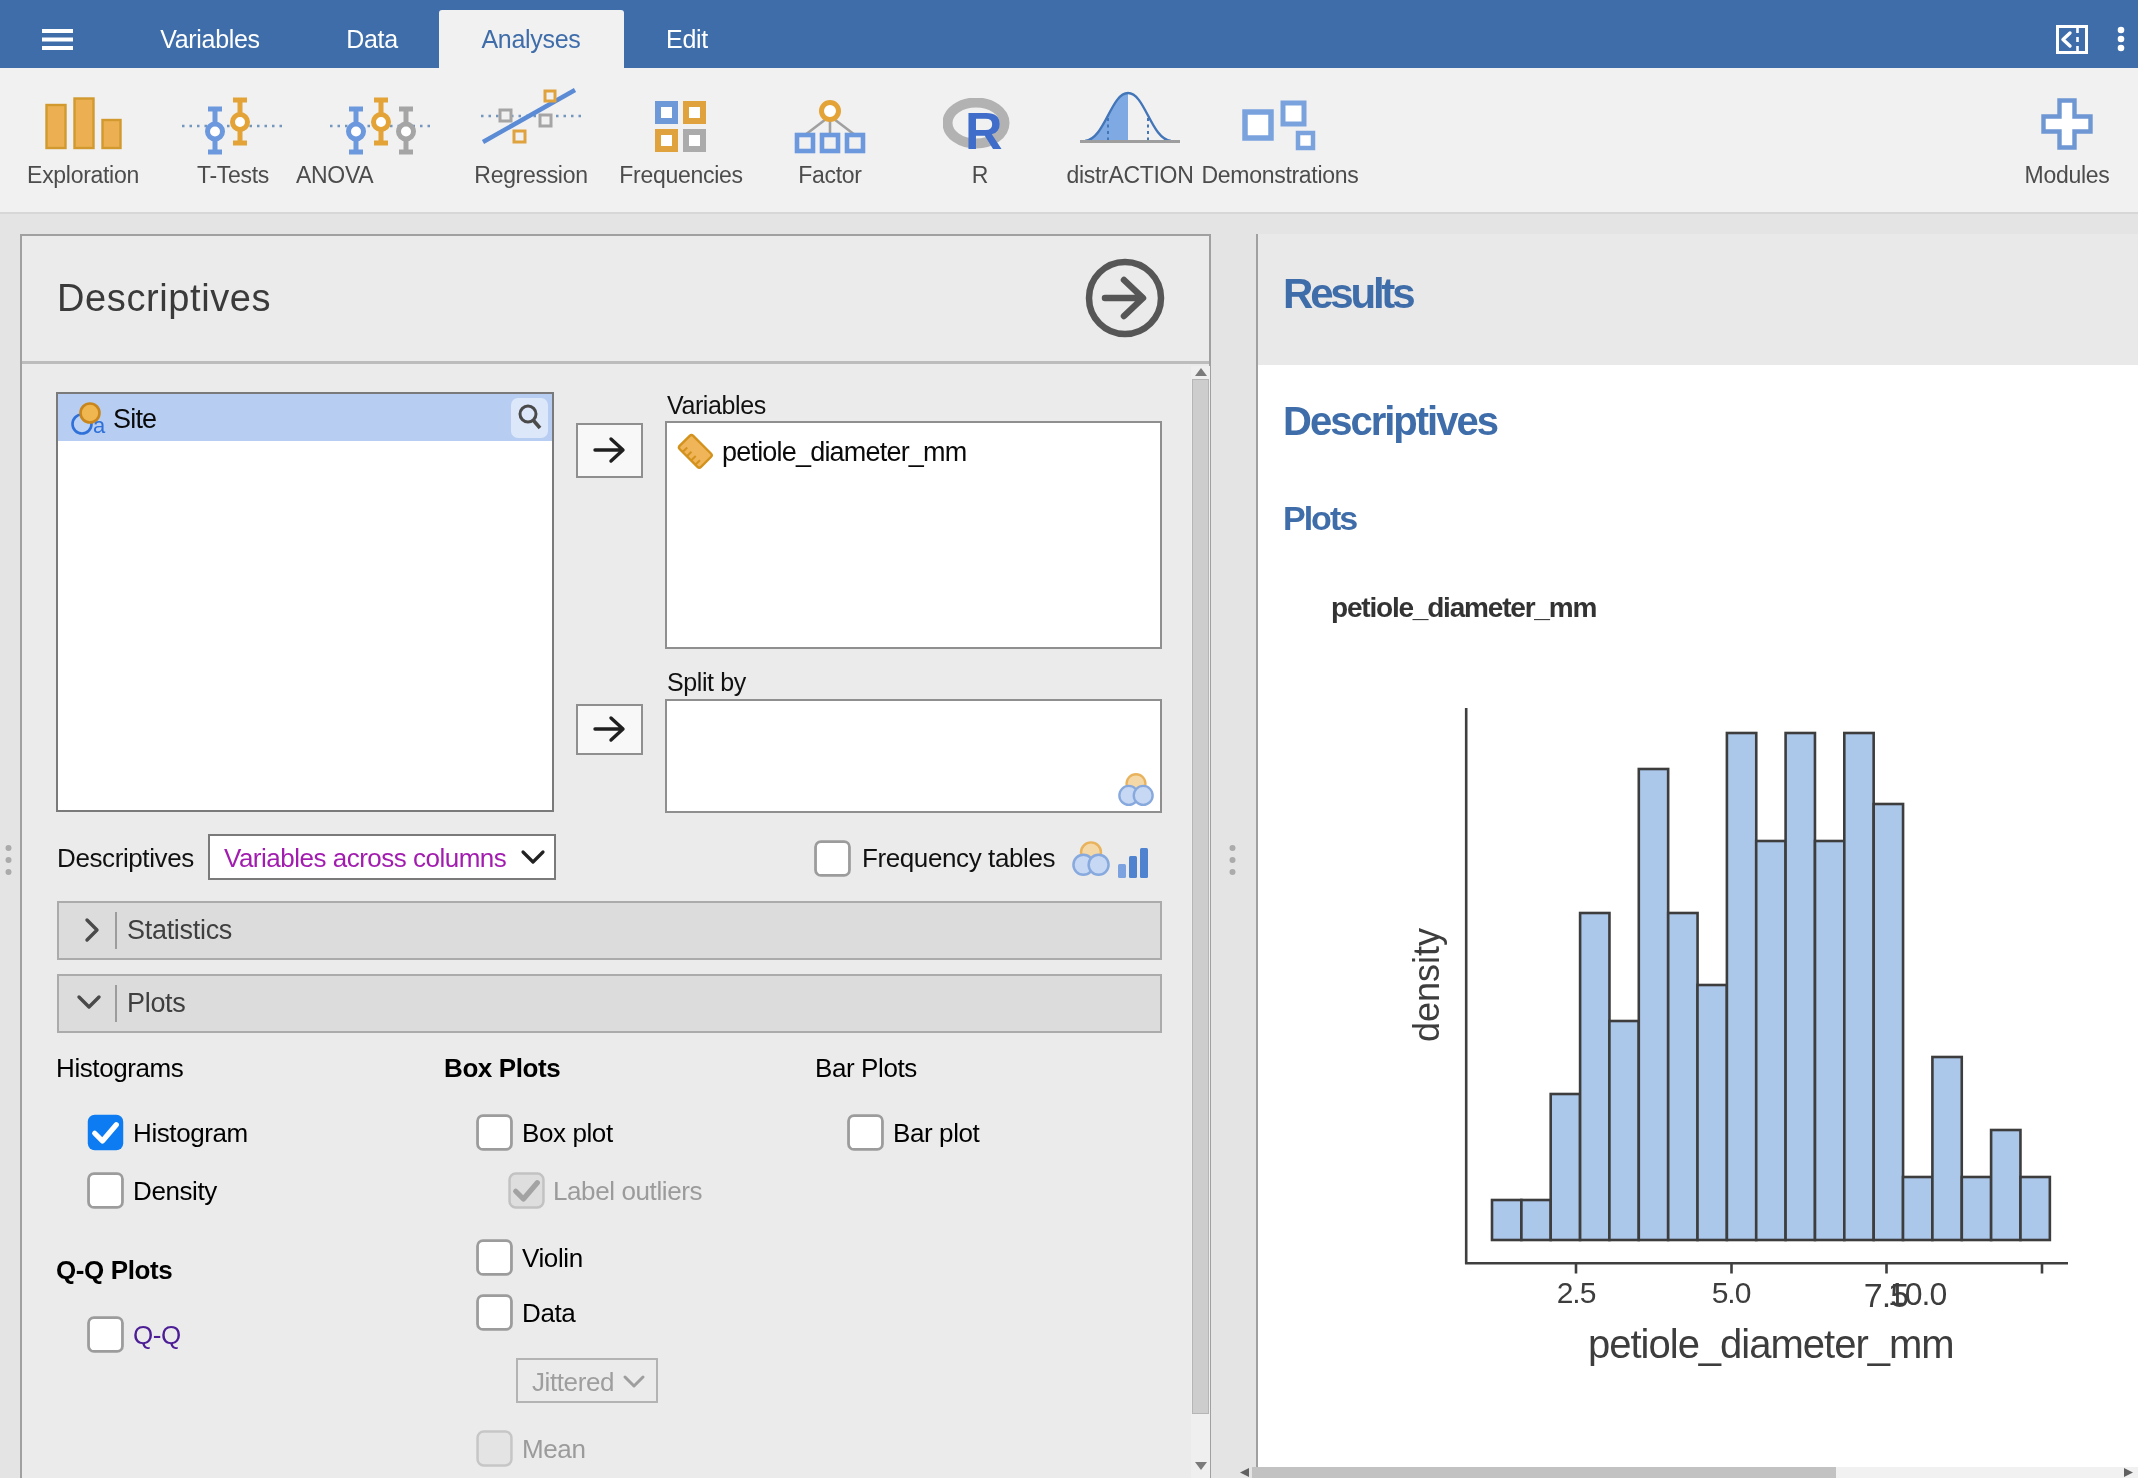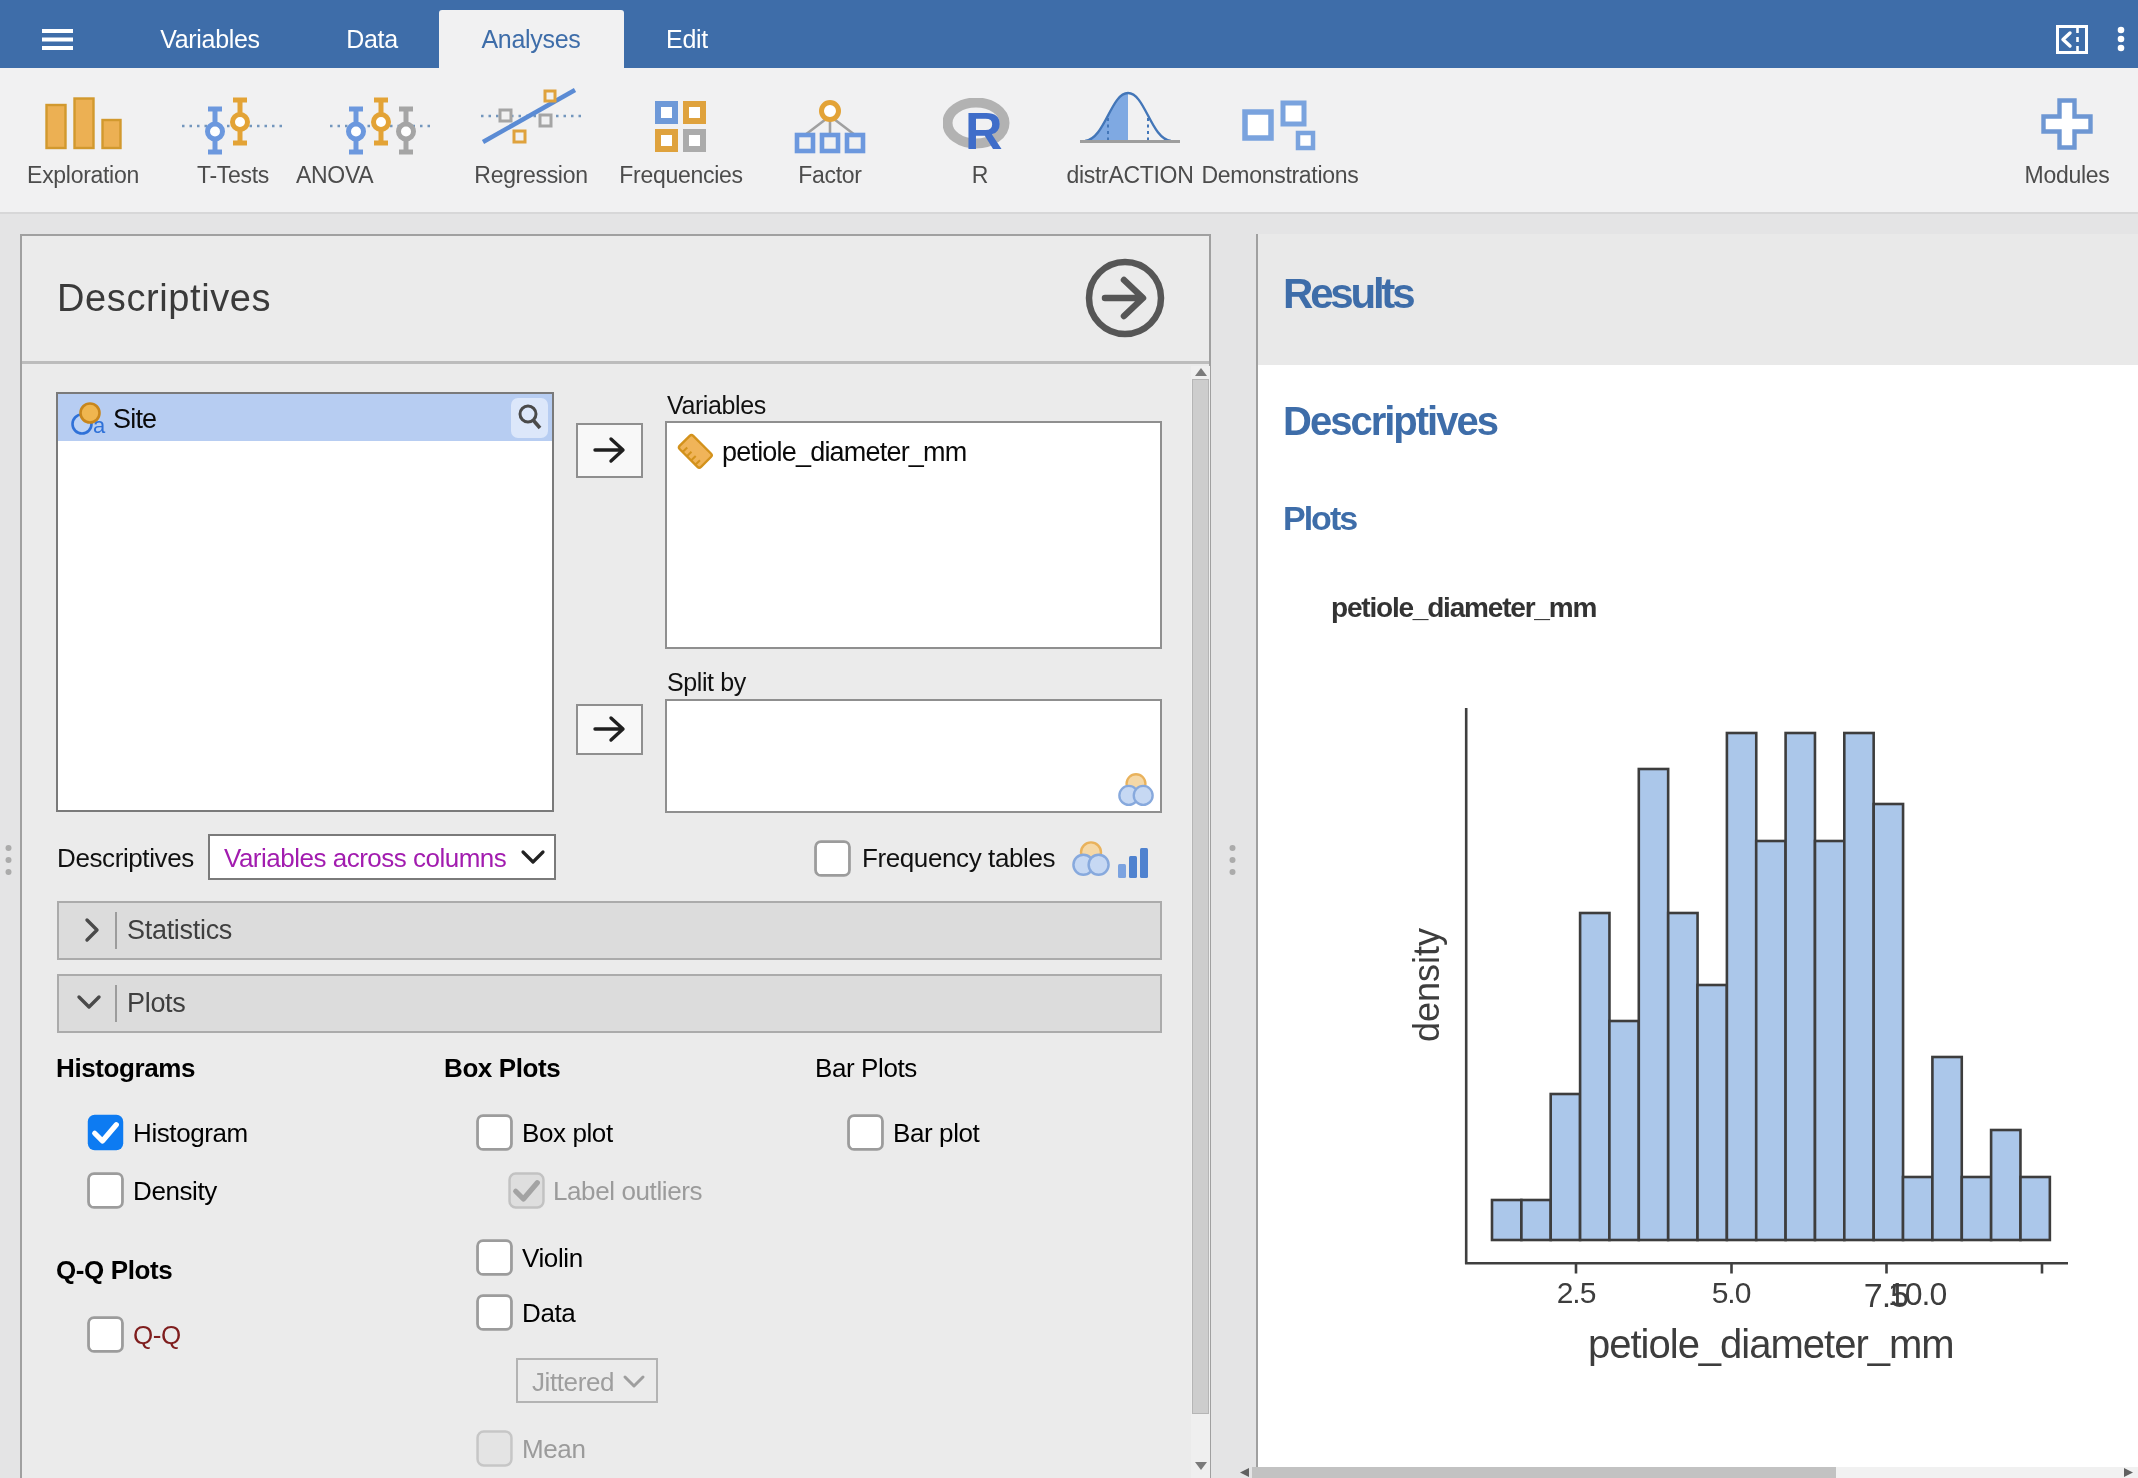--- a/index.html
+++ b/index.html
@@ -227,39 +227,39 @@
 <div class="a" style="left:115px;top:912px;width:2px;height:37px;background:#9c9c9c"></div>
 <div class="a" style="left:127px;top:915px;font-size:27px;letter-spacing:-.3px;color:#3f3f3f">Statistics</div>
 
 <div class="a" style="left:57px;top:974px;width:1105px;height:59px;background:#dcdcdc;border:2px solid #ababab"></div>
 <svg class="a" style="left:76px;top:993px" width="26" height="18" viewBox="0 0 26 18">
     <path d="M3 4 L13 14 L23 4" fill="none" stroke="#4a4a4a" stroke-width="3.4" stroke-linecap="round" stroke-linejoin="round"></path>
   </svg>
 <div class="a" style="left:115px;top:985px;width:2px;height:37px;background:#9c9c9c"></div>
 <div class="a" style="left:127px;top:988px;font-size:27px;letter-spacing:-.3px;color:#3f3f3f">Plots</div>
 
-<div class="a" style="left:56px;top:1053px;font-size:26px;font-weight:bold;letter-spacing:-.4px;color:#000">Histograms</div>
+<div class="a" style="left:56px;top:1053px;font-size:26px;font-weight:normal;letter-spacing:-.4px;color:#000">Histograms</div>
 <div class="a" style="left:444px;top:1053px;font-size:26px;font-weight:bold;letter-spacing:-.4px;color:#000">Box Plots</div>
 <div class="a" style="left:815px;top:1053px;font-size:26px;font-weight:normal;letter-spacing:-.4px;color:#000">Bar Plots</div>
 
 <svg class="a" style="left:87px;top:1114px" width="37" height="37" viewBox="0 0 24 24">
 <rect x="0.5" y="0.5" width="23" height="23" rx="4.5" fill="#0d7bf2"></rect>
 <path d="M5 12.5 L10 17.5 L19 7" fill="none" stroke="#fff" stroke-width="3.4" stroke-linecap="round" stroke-linejoin="round"></path>
   </svg>
 <div class="a" style="left:133px;top:1118px;font-size:26px;letter-spacing:-.4px;color:#000">Histogram</div>
 <svg class="a" style="left:87px;top:1172px" width="37" height="37" viewBox="0 0 24 24">
 <rect x="1" y="1" width="22" height="22" rx="3.5" fill="#fff" stroke="#9c9c9c" stroke-width="1.8"></rect>
   </svg>
 <div class="a" style="left:133px;top:1176px;font-size:26px;letter-spacing:-.4px;color:#000">Density</div>
 
 <div class="a" style="left:56px;top:1255px;font-size:26px;font-weight:bold;letter-spacing:-.4px;color:#000">Q-Q Plots</div>
 <svg class="a" style="left:87px;top:1316px" width="37" height="37" viewBox="0 0 24 24">
 <rect x="1" y="1" width="22" height="22" rx="3.5" fill="#fff" stroke="#9c9c9c" stroke-width="1.8"></rect>
   </svg>
-<div class="a" style="left:133px;top:1320px;font-size:26px;letter-spacing:-.4px;color:#7f1d1d">Q-Q</div>
+<div class="a" style="left:133px;top:1320px;font-size:26px;letter-spacing:-.4px;color:#4c1d95">Q-Q</div>
 
 <svg class="a" style="left:476px;top:1114px" width="37" height="37" viewBox="0 0 24 24">
 <rect x="1" y="1" width="22" height="22" rx="3.5" fill="#fff" stroke="#9c9c9c" stroke-width="1.8"></rect>
   </svg>
 <div class="a" style="left:522px;top:1118px;font-size:26px;letter-spacing:-.4px;color:#000">Box plot</div>
 <svg class="a" style="left:508px;top:1172px" width="37" height="37" viewBox="0 0 24 24">
 <rect x="1" y="1" width="22" height="22" rx="4" fill="#dedede" stroke="#c2c2c2" stroke-width="1.6"></rect>
 <path d="M5 12.5 L10 17.5 L19 7" fill="none" stroke="#a3a3a3" stroke-width="3.4" stroke-linecap="round" stroke-linejoin="round"></path>
   </svg>
 <div class="a" style="left:553px;top:1176px;font-size:26px;letter-spacing:-.4px;color:#9b9b9b">Label outliers</div>

